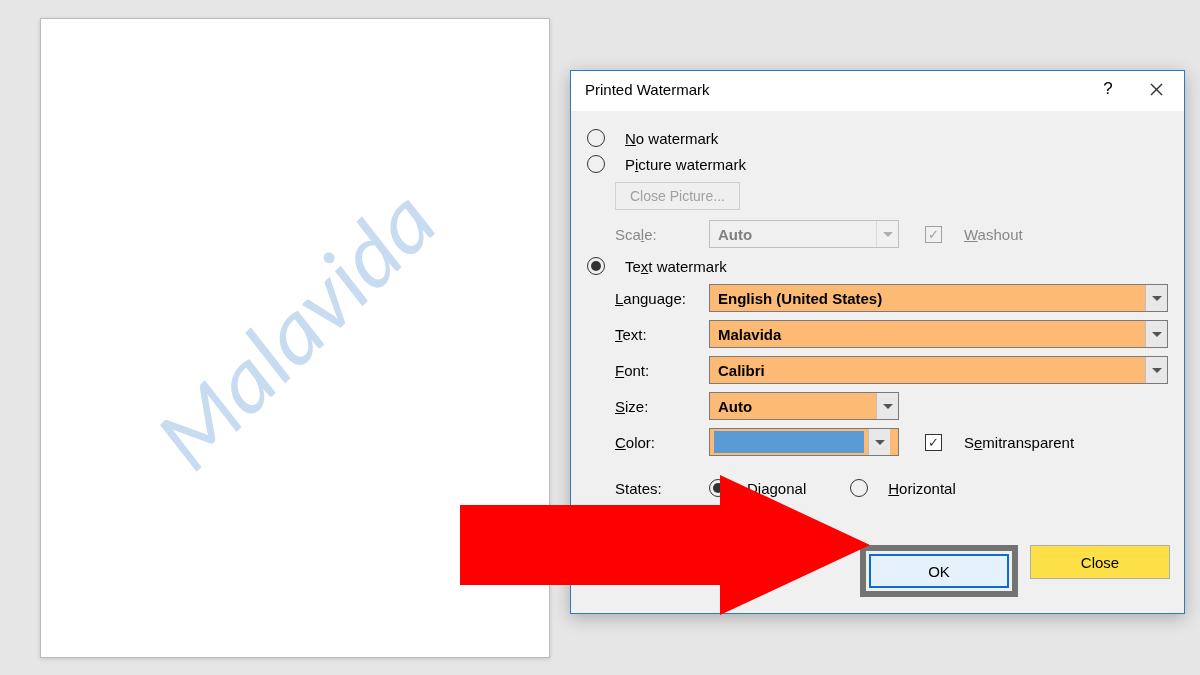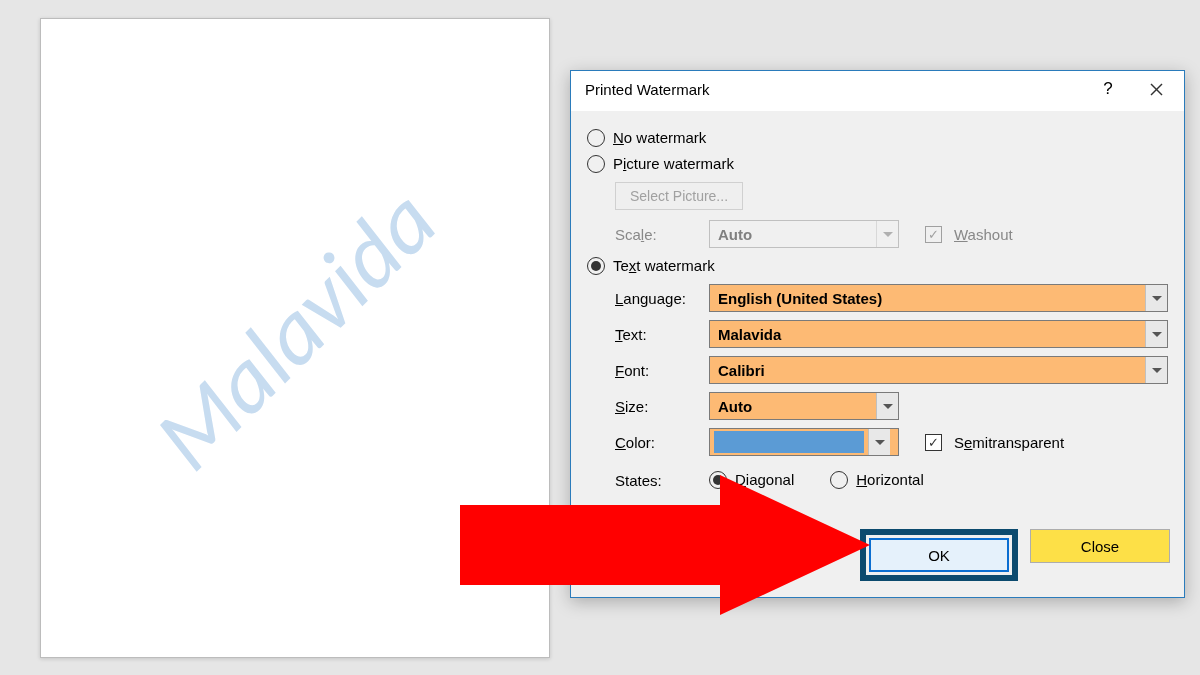--- a/index.html
+++ b/index.html
@@ -64,21 +64,22 @@
     align-items: center;
     justify-content: center;
     font-size: 17px;
   }
   .titlebar .tb-btn svg { width: 13px; height: 13px; }
 
   .dlg-body { padding: 14px 16px 18px 16px; }
 
   .radio-row {
     display: flex;
-    gap: 8px;
+    align-items: center;
+    gap: 20px;
     margin: 4px 0 8px 0;
   }
   .radio {
     width: 18px; height: 18px;
     border: 1.5px solid #333;
     border-radius: 50%;
     display: inline-flex;
     align-items: center;
     justify-content: center;
     flex: none;
@@ -157,21 +158,21 @@
   }
   .checkbox.disabled { border-color: #a0a0a0; background: #f0f0f0; }
   .checkbox.checked::after {
     content: "✓";
     font-size: 13px;
     line-height: 1;
     color: #333;
   }
   .checkbox.disabled.checked::after { color: #a0a0a0; }
 
-  .cb-row { display: flex; align-items: center; gap: 12px; }
+  .cb-row { display: flex; align-items: center; gap: 22px; }
 
   .color-swatch {
     width: 150px;
     height: 22px;
     background: #5b9bd5;
     margin: auto 4px;
   }
 
   .dlg-footer {
     display: flex;
@@ -185,21 +186,21 @@
     background: #fde047;
     border: 1px solid #adadad;
     font-family: inherit;
     font-size: 15px;
   }
   .dlg-btn.primary {
     border: 2px solid #0a6ed1;
     background: #e5f1fb;
   }
   .ok-highlight {
-    border: 6px solid #0c4a6e;
+    border: 6px solid #737373;
     padding: 3px;
     display: inline-block;
   }
 
   .disabled-text { color: #888; }
 
   
   .arrow-anno {
     position: absolute;
     left: 460px;
@@ -234,21 +235,21 @@
       <span><span class="u">N</span>o watermark</span>
     </div>
 
     <div class="radio-row">
       <span class="radio"></span>
       <span>P<span class="u">i</span>cture watermark</span>
     </div>
 
     <div class="indent">
       <div class="row">
-        <button class="btn disabled">Select Picture...</button>
+        <button class="btn disabled">Close Picture...</button>
       </div>
       <div class="row">
         <span class="lbl disabled-text">Sca<span class="u">l</span>e:</span>
         <div class="combo disabled" style="width:190px;">
           <span class="val">Auto</span>
           <span class="dd">
               <span class="chev-down"></span>
             </span>
         </div>
         <div style="width:26px;"></div>
@@ -315,21 +316,21 @@
           <span>S<span class="u">e</span>mitransparent</span>
         </div>
       </div>
       <div class="row tight">
         <span class="lbl">States:</span>
         <div class="radio-row" style="margin:0;">
           <span class="radio selected"></span>
           <span><span class="u">D</span>iagonal</span>
         </div>
         <div style="width:28px;"></div>
-        <div class="radio-row" style="margin:8px;">
+        <div class="radio-row" style="margin:16px;">
           <span class="radio"></span>
           <span><span class="u">H</span>orizontal</span>
         </div>
       </div>
     </div>
   </div>
 
   <div class="dlg-footer">
     <span class="ok-highlight">
       <button class="dlg-btn primary">OK</button>

